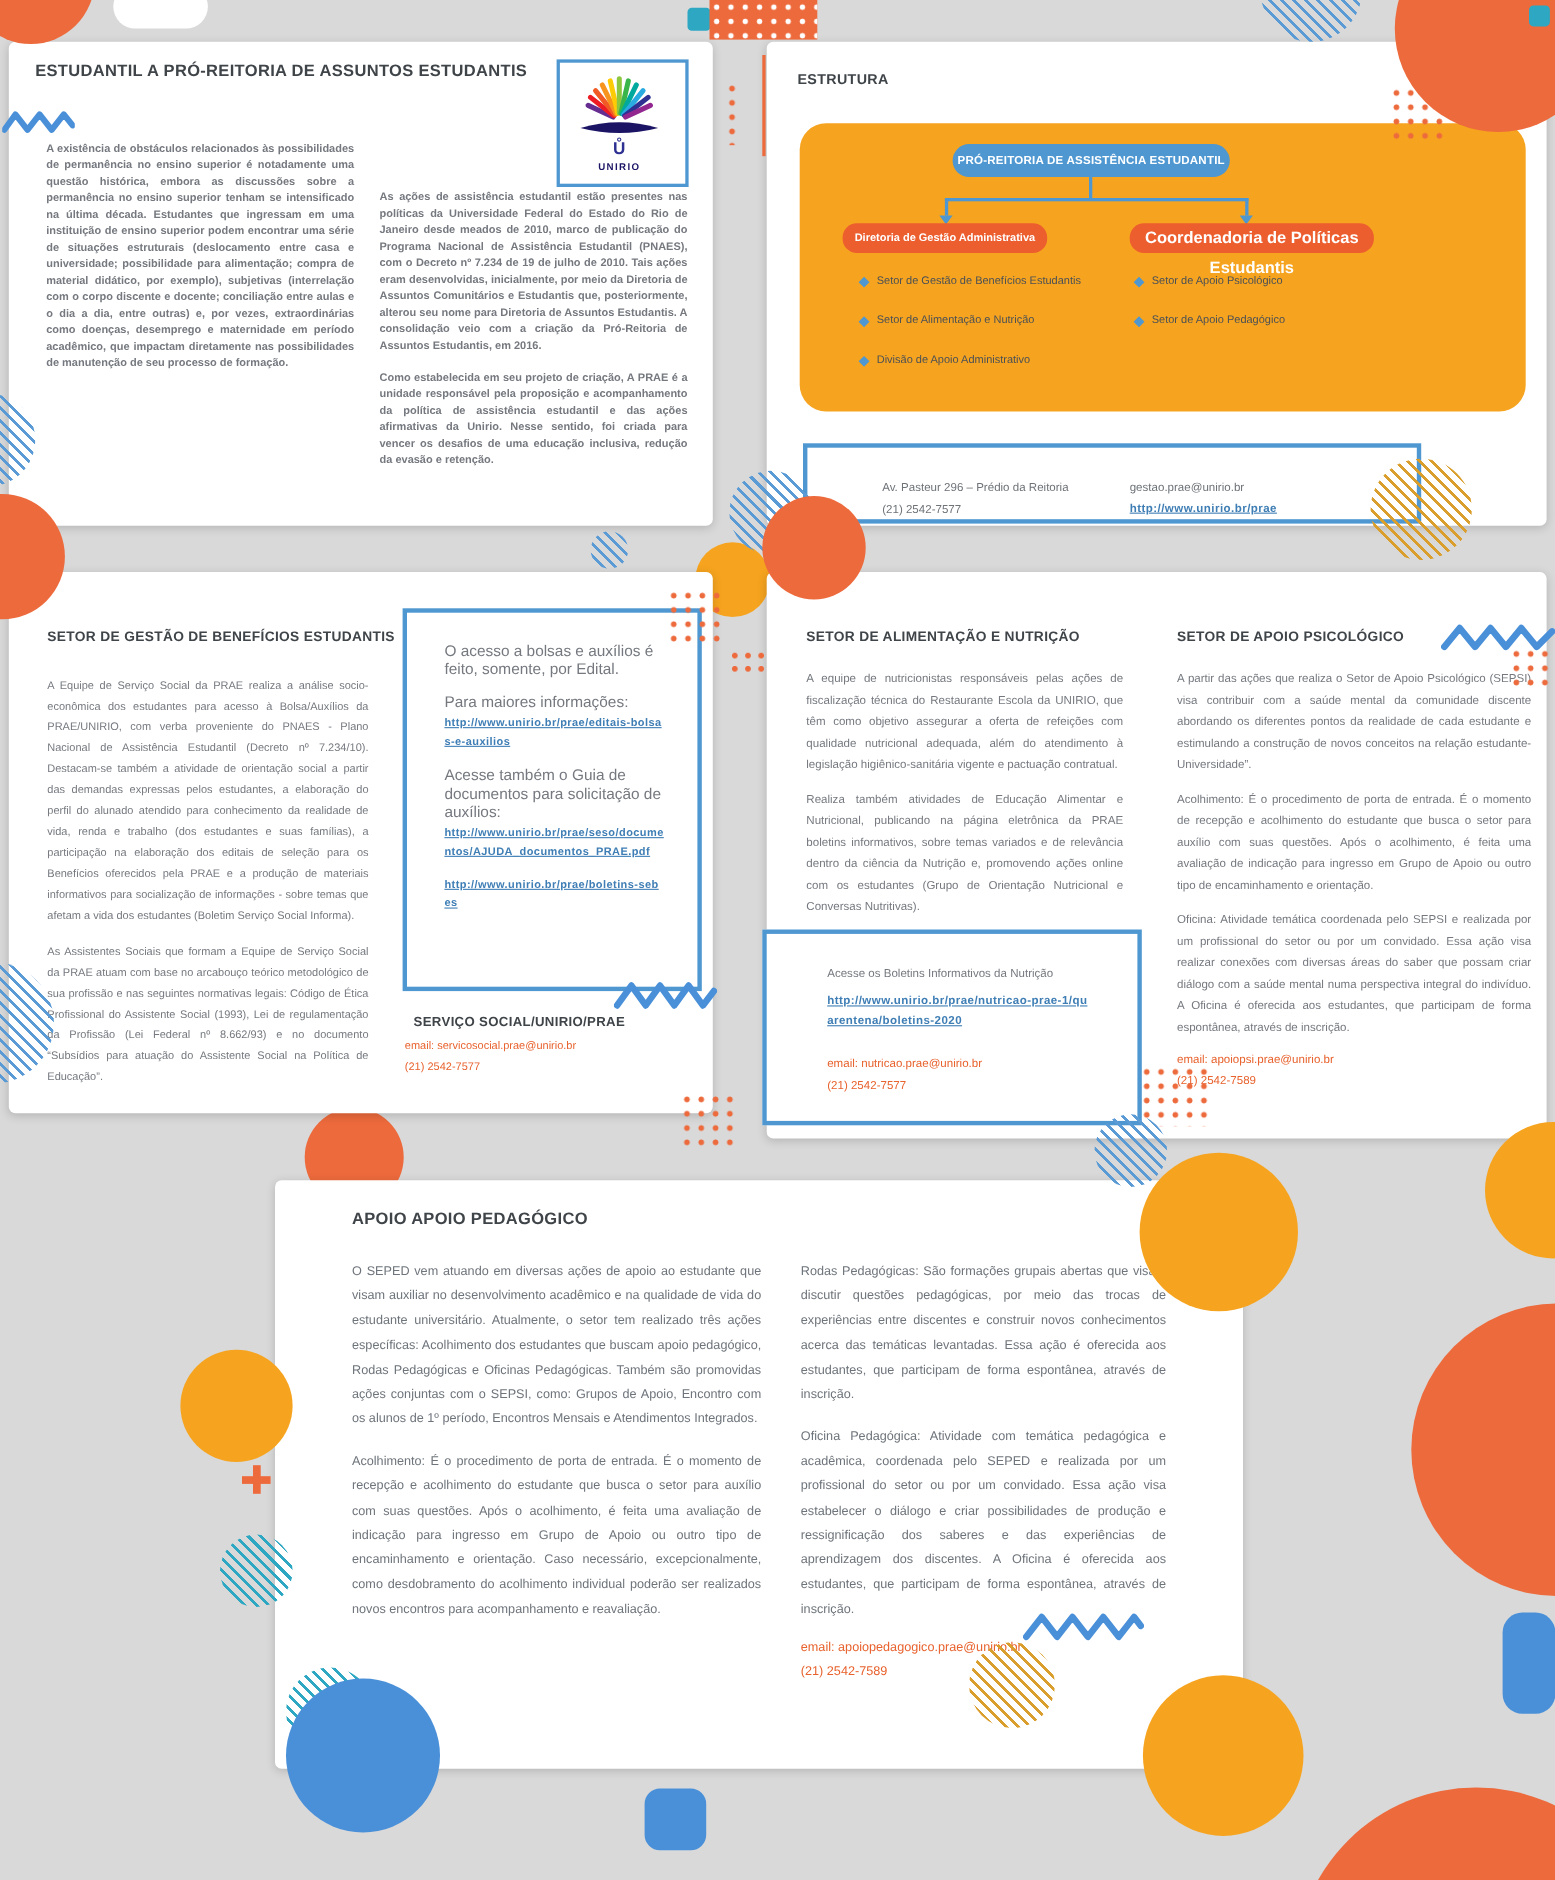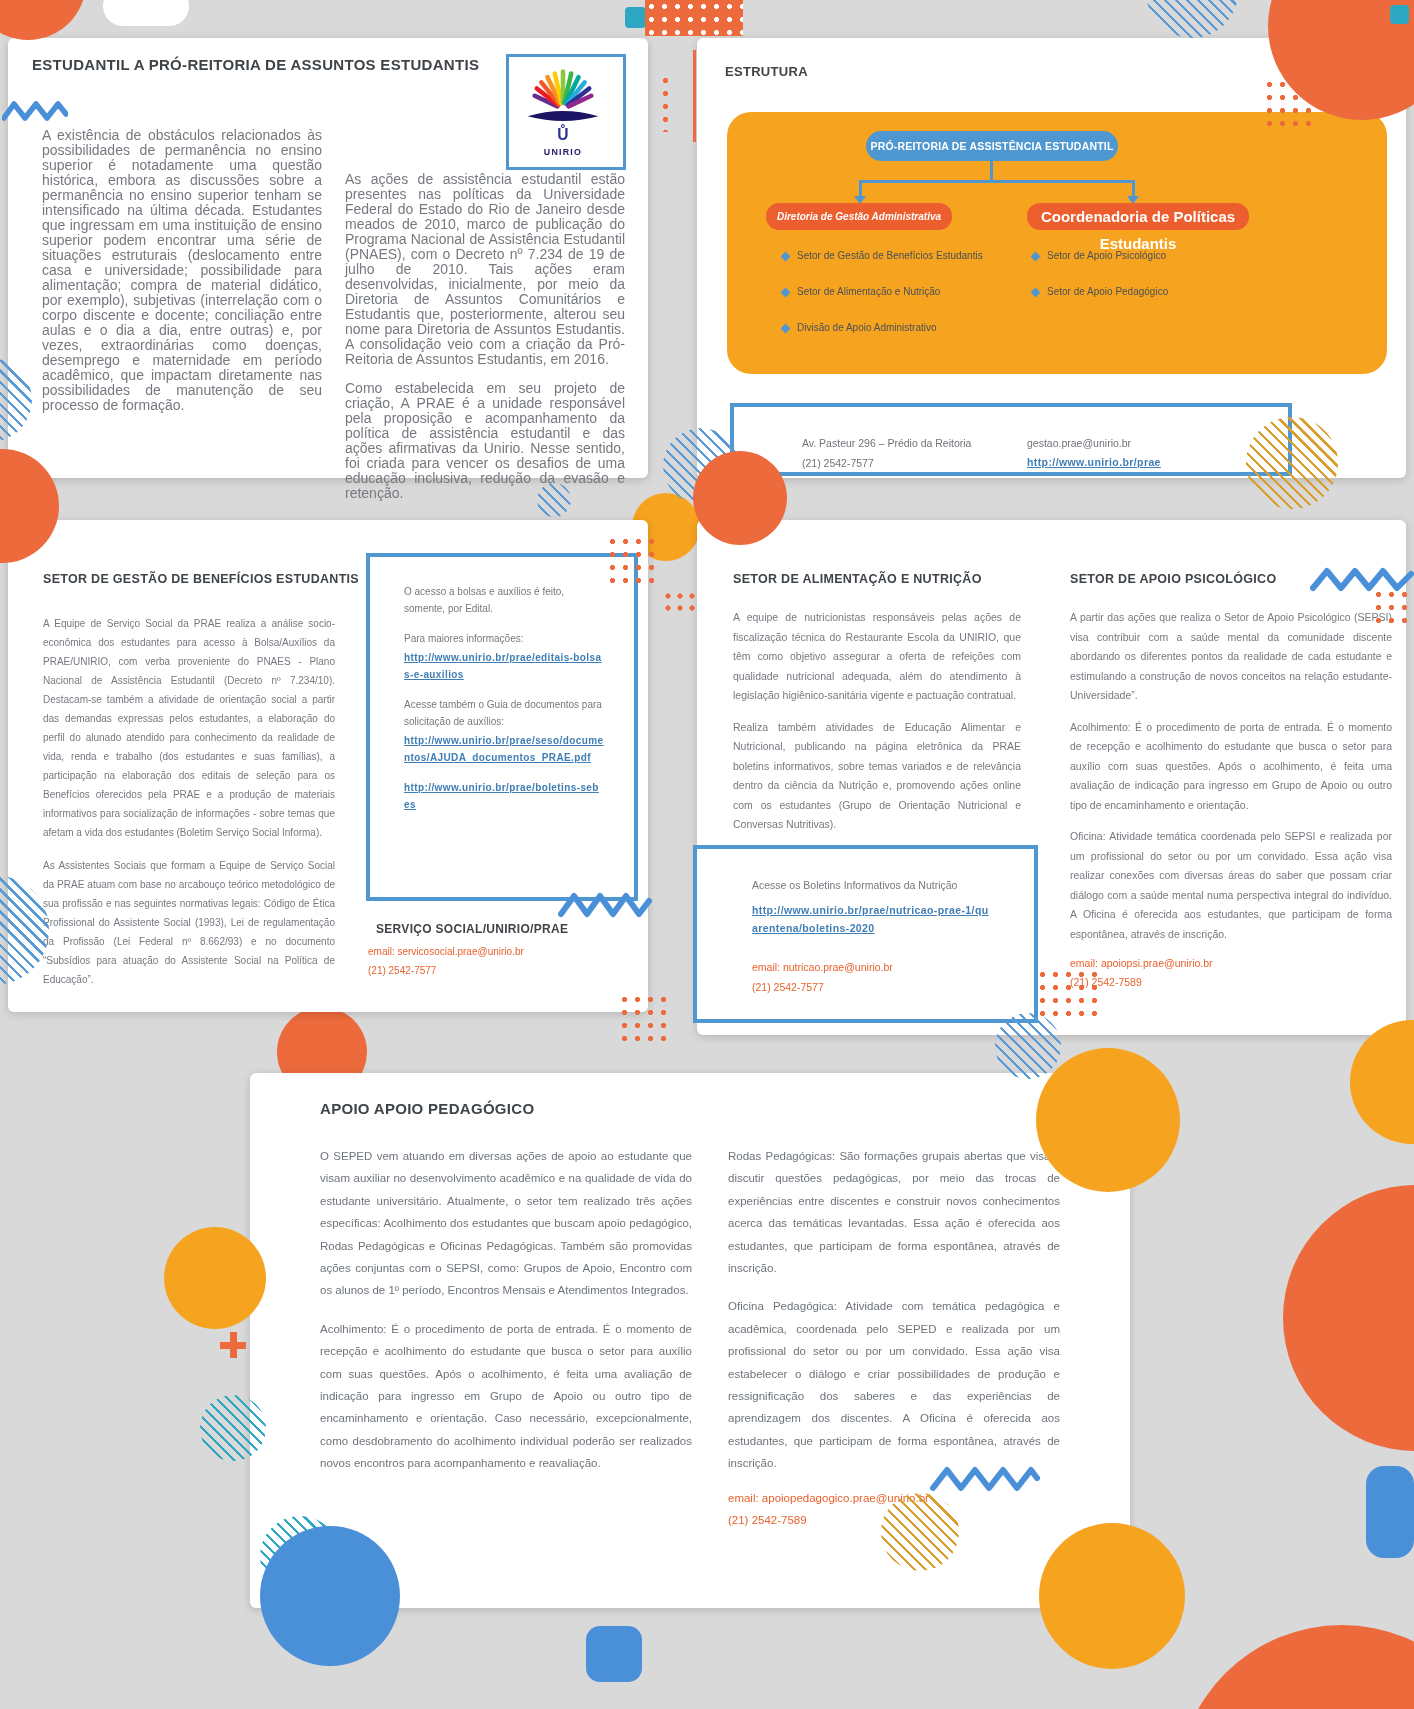--- a/index.html
+++ b/index.html
@@ -3,42 +3,42 @@
 <meta charset="utf-8">
 <style>
   html,body{margin:0;padding:0;background:#D9D9D9;}
   .canvas{position:relative;width:1414px;height:1709px;background:#D9D9D9;overflow:hidden;
           font-family:"Liberation Sans",sans-serif;}
   .abs{position:absolute;}
   .card{position:absolute;background:#ffffff;border-radius:6px;box-shadow:0 2px 9px rgba(0,0,0,.17);}
   .ttl{font-weight:bold;color:#3F4449;letter-spacing:.3px;margin:0;}
   .just{text-align:justify;}
   p{margin:0;}
-  .b1{font-size:14px;line-height:15px;color:#75797F;}
+  .b1{font-size:10px;line-height:15px;color:#75797F;font-weight:bold;}
   .b3{font-size:10px;line-height:19px;color:#75797F;}
   .b4{font-size:10.5px;line-height:19.5px;color:#75797F;}
   .b5{font-size:11.5px;line-height:22.4px;color:#6E747B;}
   .gap14{margin-top:14px;} .gap12{margin-top:12px;} .gap16{margin-top:16px;}
   .circle{position:absolute;border-radius:50%;}
   .o{background:#ED6A3C;} .y{background:#F6A41F;} .bl{background:#4A90D9;} .t{background:#2EA8C2;}
   .hatchB{position:absolute;border-radius:50%;background:repeating-linear-gradient(45deg,#5B9BD5 0 2.6px,rgba(0,0,0,0) 2.6px 7.8px);}
   .hatchT{position:absolute;border-radius:50%;background:repeating-linear-gradient(45deg,#2EA8C2 0 2.6px,rgba(0,0,0,0) 2.6px 7.8px);}
   .hatchY{position:absolute;border-radius:50%;background:repeating-linear-gradient(45deg,#D99E2B 0 2.6px,rgba(0,0,0,0) 2.6px 7.8px);}
   .dots{position:absolute;background-image:radial-gradient(circle,#ED6A3C 2.3px,rgba(237,106,60,0) 2.9px);background-size:13px 13px;}
   .dotsW{position:absolute;background-color:#ED6A3C;background-image:radial-gradient(circle,#ffffff 2.2px,rgba(255,255,255,0) 2.8px);background-size:13px 13px;}
   .link{color:#3F7EB5;font-weight:bold;text-decoration:underline;letter-spacing:.4px;}
   .orange-txt{color:#E8622D;}
   .diamond{position:absolute;width:7px;height:7px;background:#4E97D1;transform:rotate(45deg);}
   .obox-item{position:absolute;font-size:10px;color:#4B5056;}
   .blue-node{position:absolute;background:#4E97D1;color:#fff;font-weight:bold;text-align:center;}
   .orange-node{position:absolute;background:#ED5E2F;color:#fff;font-weight:bold;text-align:center;}
   .cline{position:absolute;background:#4E97D1;}
   .tri{position:absolute;width:0;height:0;border-left:6px solid rgba(0,0,0,0);border-right:6px solid rgba(0,0,0,0);border-top:8px solid #4E97D1;}
   .bbox{position:absolute;border:4px solid #4E97D1;background:#fff;}
-  .box3txt{font-size:10px;line-height:17px;color:#75797F;margin:0 0 13px 0;}
+  .box3txt{font-size:14px;line-height:17px;color:#75797F;margin:0 0 13px 0;}
   .ctc{font-size:10.5px;color:#6E7378;}
   .svgz{position:absolute;}
   .breakall{word-break:break-all;display:block;text-decoration:underline;}
 </style>
 </head>
 <body>
 
 <div class="canvas">
 
   <div class="circle y" style="left:632px;top:493px;width:68px;height:68px;"></div>
@@ -78,21 +78,21 @@
     <h2 class="ttl abs" style="left:28px;top:26px;font-size:13px;">ESTRUTURA</h2>
 
     <div class="abs" style="left:30px;top:74px;width:660px;height:262px;background:#F6A41F;border-radius:24px;">
       <div class="blue-node" style="left:139px;top:19px;width:252px;height:30px;line-height:30px;border-radius:15px;font-size:10.5px;letter-spacing:.2px;">PRÓ-REITORIA DE ASSISTÊNCIA ESTUDANTIL</div>
       <div class="cline" style="left:263px;top:49px;width:3px;height:19px;"></div>
       <div class="cline" style="left:132px;top:68px;width:276px;height:3px;"></div>
       <div class="cline" style="left:132px;top:68px;width:3px;height:16px;"></div>
       <div class="cline" style="left:405px;top:68px;width:3px;height:16px;"></div>
       <div class="tri" style="left:127px;top:84px;"></div>
       <div class="tri" style="left:400px;top:84px;"></div>
-      <div class="orange-node" style="left:39px;top:91px;width:186px;height:27px;line-height:27px;border-radius:13px;font-size:10px;font-style:italic;">Diretoria de Gestão Administrativa</div>
+      <div class="orange-node" style="left:39px;top:91px;width:186px;height:27px;line-height:27px;border-radius:13px;font-size:10px;">Diretoria de Gestão Administrativa</div>
       <div class="orange-node" style="left:300px;top:91px;width:222px;height:27px;line-height:27px;border-radius:13px;font-size:15px;">Coordenadoria de Políticas Estudantis</div>
 
       <span class="diamond" style="left:55px;top:141px;"></span>
       <span class="obox-item" style="left:70px;top:138px;">Setor de Gestão de Benefícios Estudantis</span>
       <span class="diamond" style="left:55px;top:177px;"></span>
       <span class="obox-item" style="left:70px;top:174px;">Setor de Alimentação e Nutrição</span>
       <span class="diamond" style="left:55px;top:213px;"></span>
       <span class="obox-item" style="left:70px;top:210px;">Divisão de Apoio Administrativo</span>
 
       <span class="diamond" style="left:305px;top:141px;"></span>

